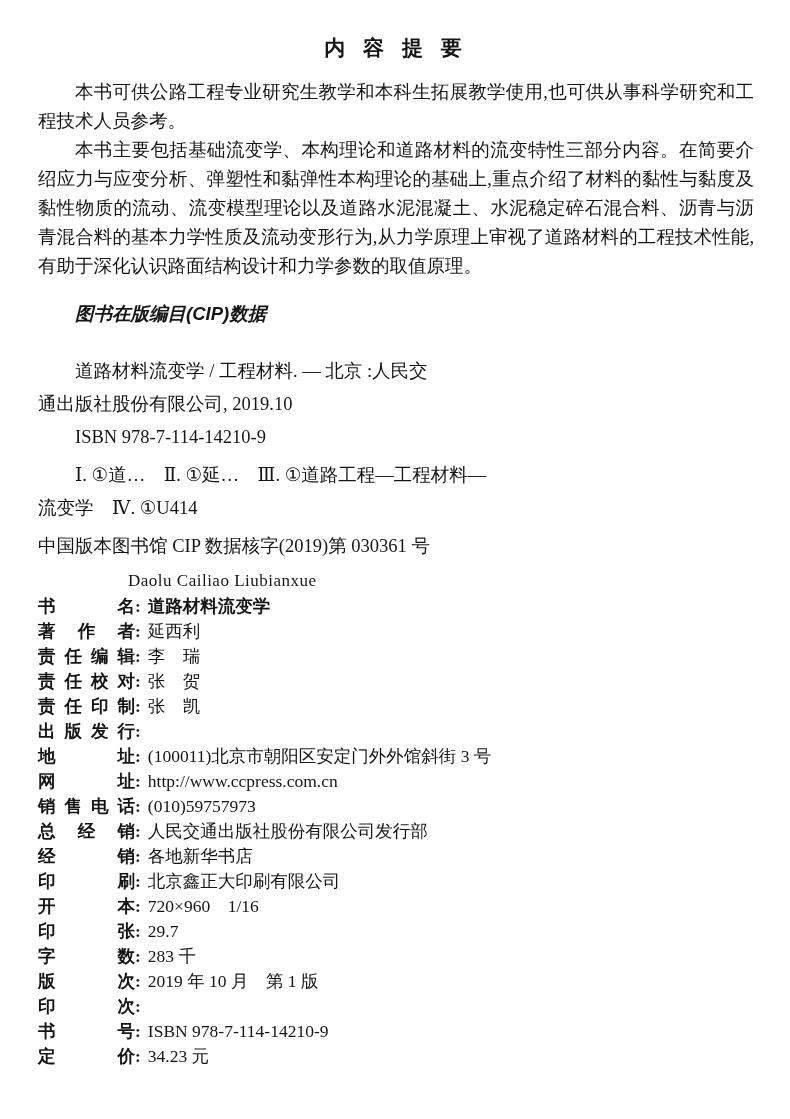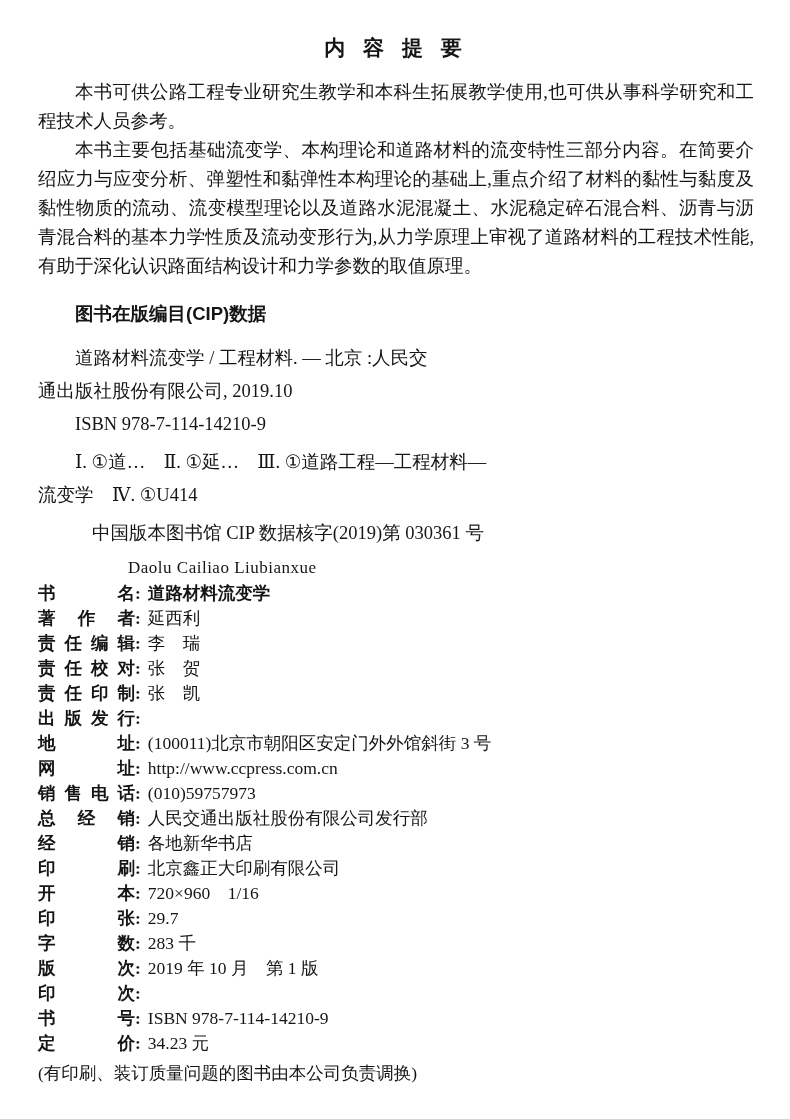--- a/index.html
+++ b/index.html
@@ -26,27 +26,28 @@
     font-size:18.5px;
     line-height:29px;
     text-align:justify;
     text-indent:2em;
     margin:0;
   }
   .cip{ margin-top:20px; font-size:18.5px; }
   .cip-heading{
     font-weight:bold;
     margin-left:2em;
-    margin-bottom:16px;
+    margin-bottom:29px;
     font-family:"Liberation Sans","DejaVu Sans",sans-serif;
+    font-style:italic;
   }
   .cip-line{ line-height:33px; }
   .indent{ padding-left:2em; }
   .gap-top{ margin-top:5px; }
-  .record{ margin-left:54px; margin-top:5px; }
+  .record{ margin-top:5px; }
   .pinyin{
     font-size:17px;
     margin:8px 0 0 90px;
     letter-spacing:0.5px;
   }
   .colophon{ margin-top:3px; font-size:17.5px; }
   .row{ display:flex; align-items:baseline; line-height:25px; }
   .lbl{
     display:inline-flex;
     justify-content:space-between;
@@ -240,15 +241,14 @@
     <div class="row">
         <span class="lbl justify-chars">
           <span>定</span>
           <span>价</span>
         </span>
         <span class="colon">:</span>
         <span class="val">34.23 元</span>
       </div>
   </div>
 
-  <div class="note">(有印刷、装订质量问题的图书由本公司负责调换)</div>
 
 </div>
 
 </body></html>

